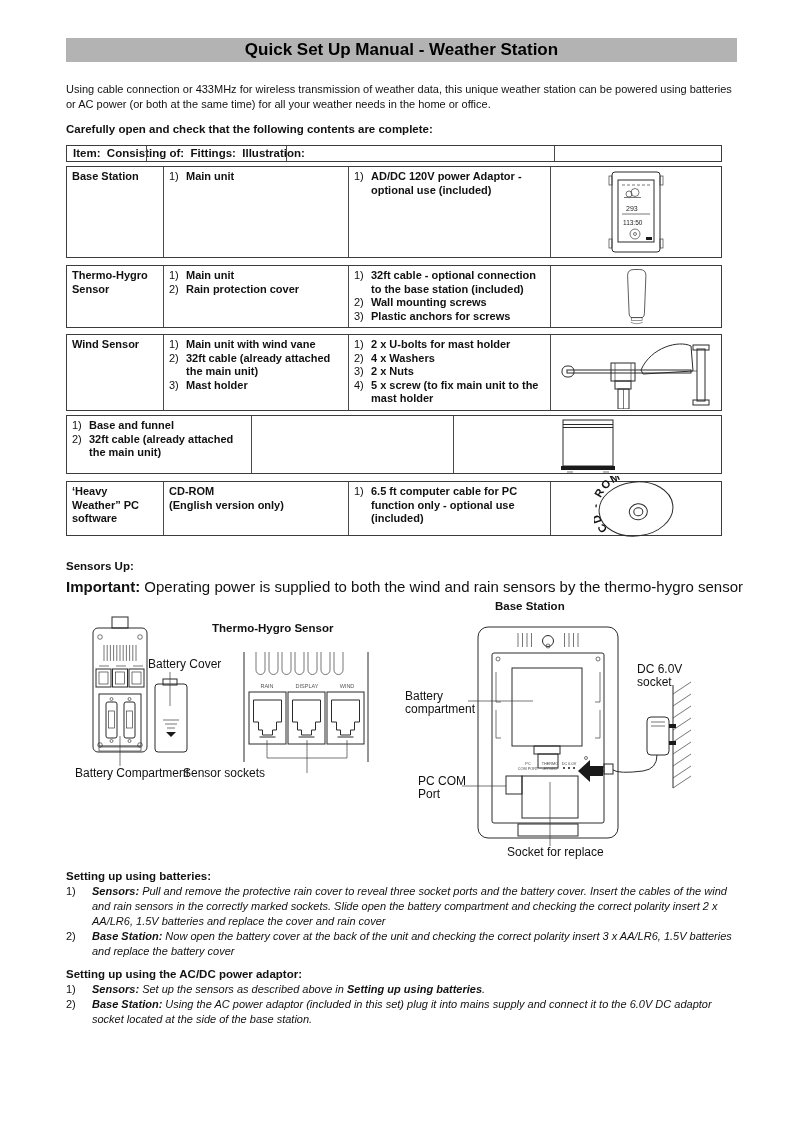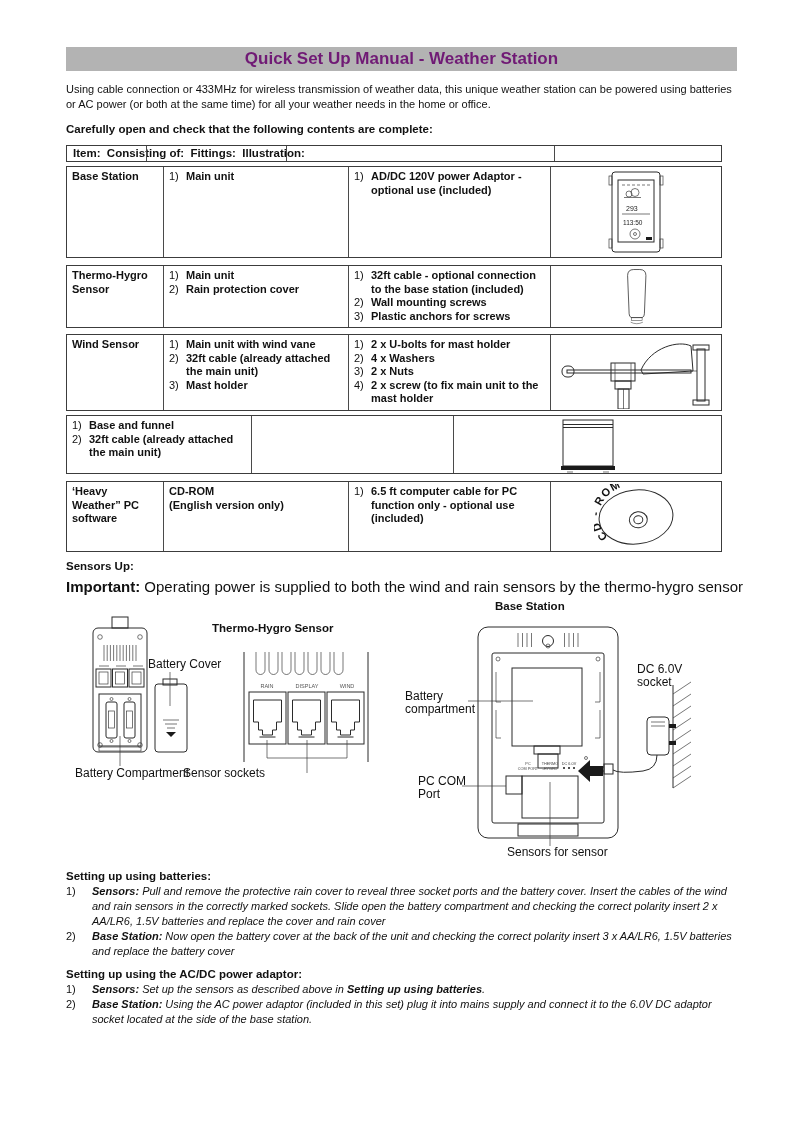--- a/index.html
+++ b/index.html
@@ -1,20 +1,20 @@
 <!DOCTYPE html>
 <html><head>
 <meta charset="utf-8">
 <style>
   html,body{margin:0;padding:0;background:#ffffff;}
   .page{position:relative;width:802px;height:1134px;background:#fff;color:#111;
         font-family:"Liberation Sans",sans-serif;overflow:hidden;}
   .abs{position:absolute;}
-  .title-bar{left:66px;top:47px;width:671px;height:24px;background:#b3b3b3;
-             font-weight:bold;font-size:17px;line-height:24px;text-align:center;color:#701a75;}
+  .title-bar{left:66px;top:38px;width:671px;height:24px;background:#b3b3b3;
+             font-weight:bold;font-size:17px;line-height:24px;text-align:center;color:#000000;}
   .intro{left:66px;top:82px;width:676px;font-size:11px;line-height:14.5px;}
   .bold-head{font-size:11.5px;font-weight:bold;}
   .contents-heading{left:66px;top:123px;}
 
   
   .thead{left:66px;top:145px;width:656px;height:17px;border:1.5px solid #3c3c3c;box-sizing:border-box;}
   .thead-text{position:absolute;left:6px;top:0px;font-weight:bold;font-size:11.5px;line-height:14px;white-space:pre;}
   .vline{position:absolute;top:0;bottom:0;width:1px;background:#4a4a4a;}
   .trow{left:66px;width:656px;border:1.5px solid #3c3c3c;box-sizing:border-box;display:flex;align-items:stretch;background:#fff;}
   .cell{box-sizing:border-box;padding:3px 5px;font-size:11px;line-height:13.5px;}
@@ -152,21 +152,21 @@
         <div class="li">
           <span class="ln">2)</span>
           <span class="lt">4 x Washers</span>
         </div>
         <div class="li">
           <span class="ln">3)</span>
           <span class="lt">2 x Nuts</span>
         </div>
         <div class="li">
           <span class="ln">4)</span>
-          <span class="lt">2 x screw (to fix main unit to the mast holder</span>
+          <span class="lt">5 x screw (to fix main unit to the mast holder</span>
         </div>
       </div>
     <div class="cell c4">
       <svg width="150" height="72" viewBox="0 0 150 72">
         <rect class="ln-art" x="6" y="33" width="124" height="3"></rect>
         <rect class="ln-art" x="1" y="29" width="12" height="11" rx="5"></rect>
         <path class="ln-art" d="M80,33 C90,10 118,3 130,9 L132,34 L82,37 Z"></path>
         <rect class="ln-art" x="50" y="26" width="24" height="18"></rect>
         <path class="ln-thin" d="M54,26 v18 M70,26 v18"></path>
         <rect class="ln-art" x="54" y="44" width="16" height="8"></rect>
@@ -195,21 +195,21 @@
     <div class="cell c4">
       <svg width="58" height="56" viewBox="0 0 58 56">
         <rect class="ln-art" x="4" y="3" width="50" height="46"></rect>
         <path class="ln-art" d="M4,7.5 h50 M4,10.5 h50"></path>
         <rect class="fill-dark" x="2" y="49" width="54" height="4"></rect>
         <path class="ln-thin" d="M8,55 h6 M44,55 h6"></path>
       </svg>
     </div>
   </div>
 
-  <div class="abs trow" style="top:481px;height:71px">
+  <div class="abs trow" style="top:481px;height:55px">
     <div class="cell c1">‘Heavy Weather” PC software</div>
     <div class="cell c2">
         <div class="li">
           <span class="lt">CD-ROM</span>
         </div>
         <div class="li">
           <span class="lt">(English version only)</span>
         </div>
       </div>
     <div class="cell c3">
@@ -334,21 +334,21 @@
     <path class="ln-art" d="M203,157 h3 M203,161 h3"></path>
     <polygon class="fill-dark" points="180,161 192,150 192,156 205,156 205,166 192,166 192,172"></polygon>
   </svg>
 
   <div class="abs dlabel" style="left:405px;top:690px">Battery
 compartment</div>
   <div class="abs dlabel" style="left:418px;top:775px">PC COM
 Port</div>
   <div class="abs dlabel" style="left:637px;top:663px">DC 6.0V
 socket</div>
-  <div class="abs dlabel" style="left:507px;top:846px">Sensors for sensor</div>
+  <div class="abs dlabel" style="left:507px;top:846px">Socket for replace</div>
 
   <div class="abs bold-head" style="left:66px;top:870px">Setting up using batteries:</div>
   <div class="abs instr" style="left:66px;top:884px">
       <div class="instr-item">
         <span class="inum">1)</span>
         <span class="ibody"><b>Sensors:</b> Pull and remove the protective rain cover to reveal three socket ports and the battery cover.  Insert the cables of the wind and rain sensors in the correctly marked sockets.  Slide open the battery compartment and checking the correct polarity insert 2 x AA/LR6, 1.5V batteries and replace the cover and rain cover</span>
       </div>
       <div class="instr-item">
         <span class="inum">2)</span>
         <span class="ibody"><b>Base Station:</b> Now open the battery cover at the back of the unit and checking the correct polarity insert 3 x AA/LR6, 1.5V batteries and replace the battery cover</span>

